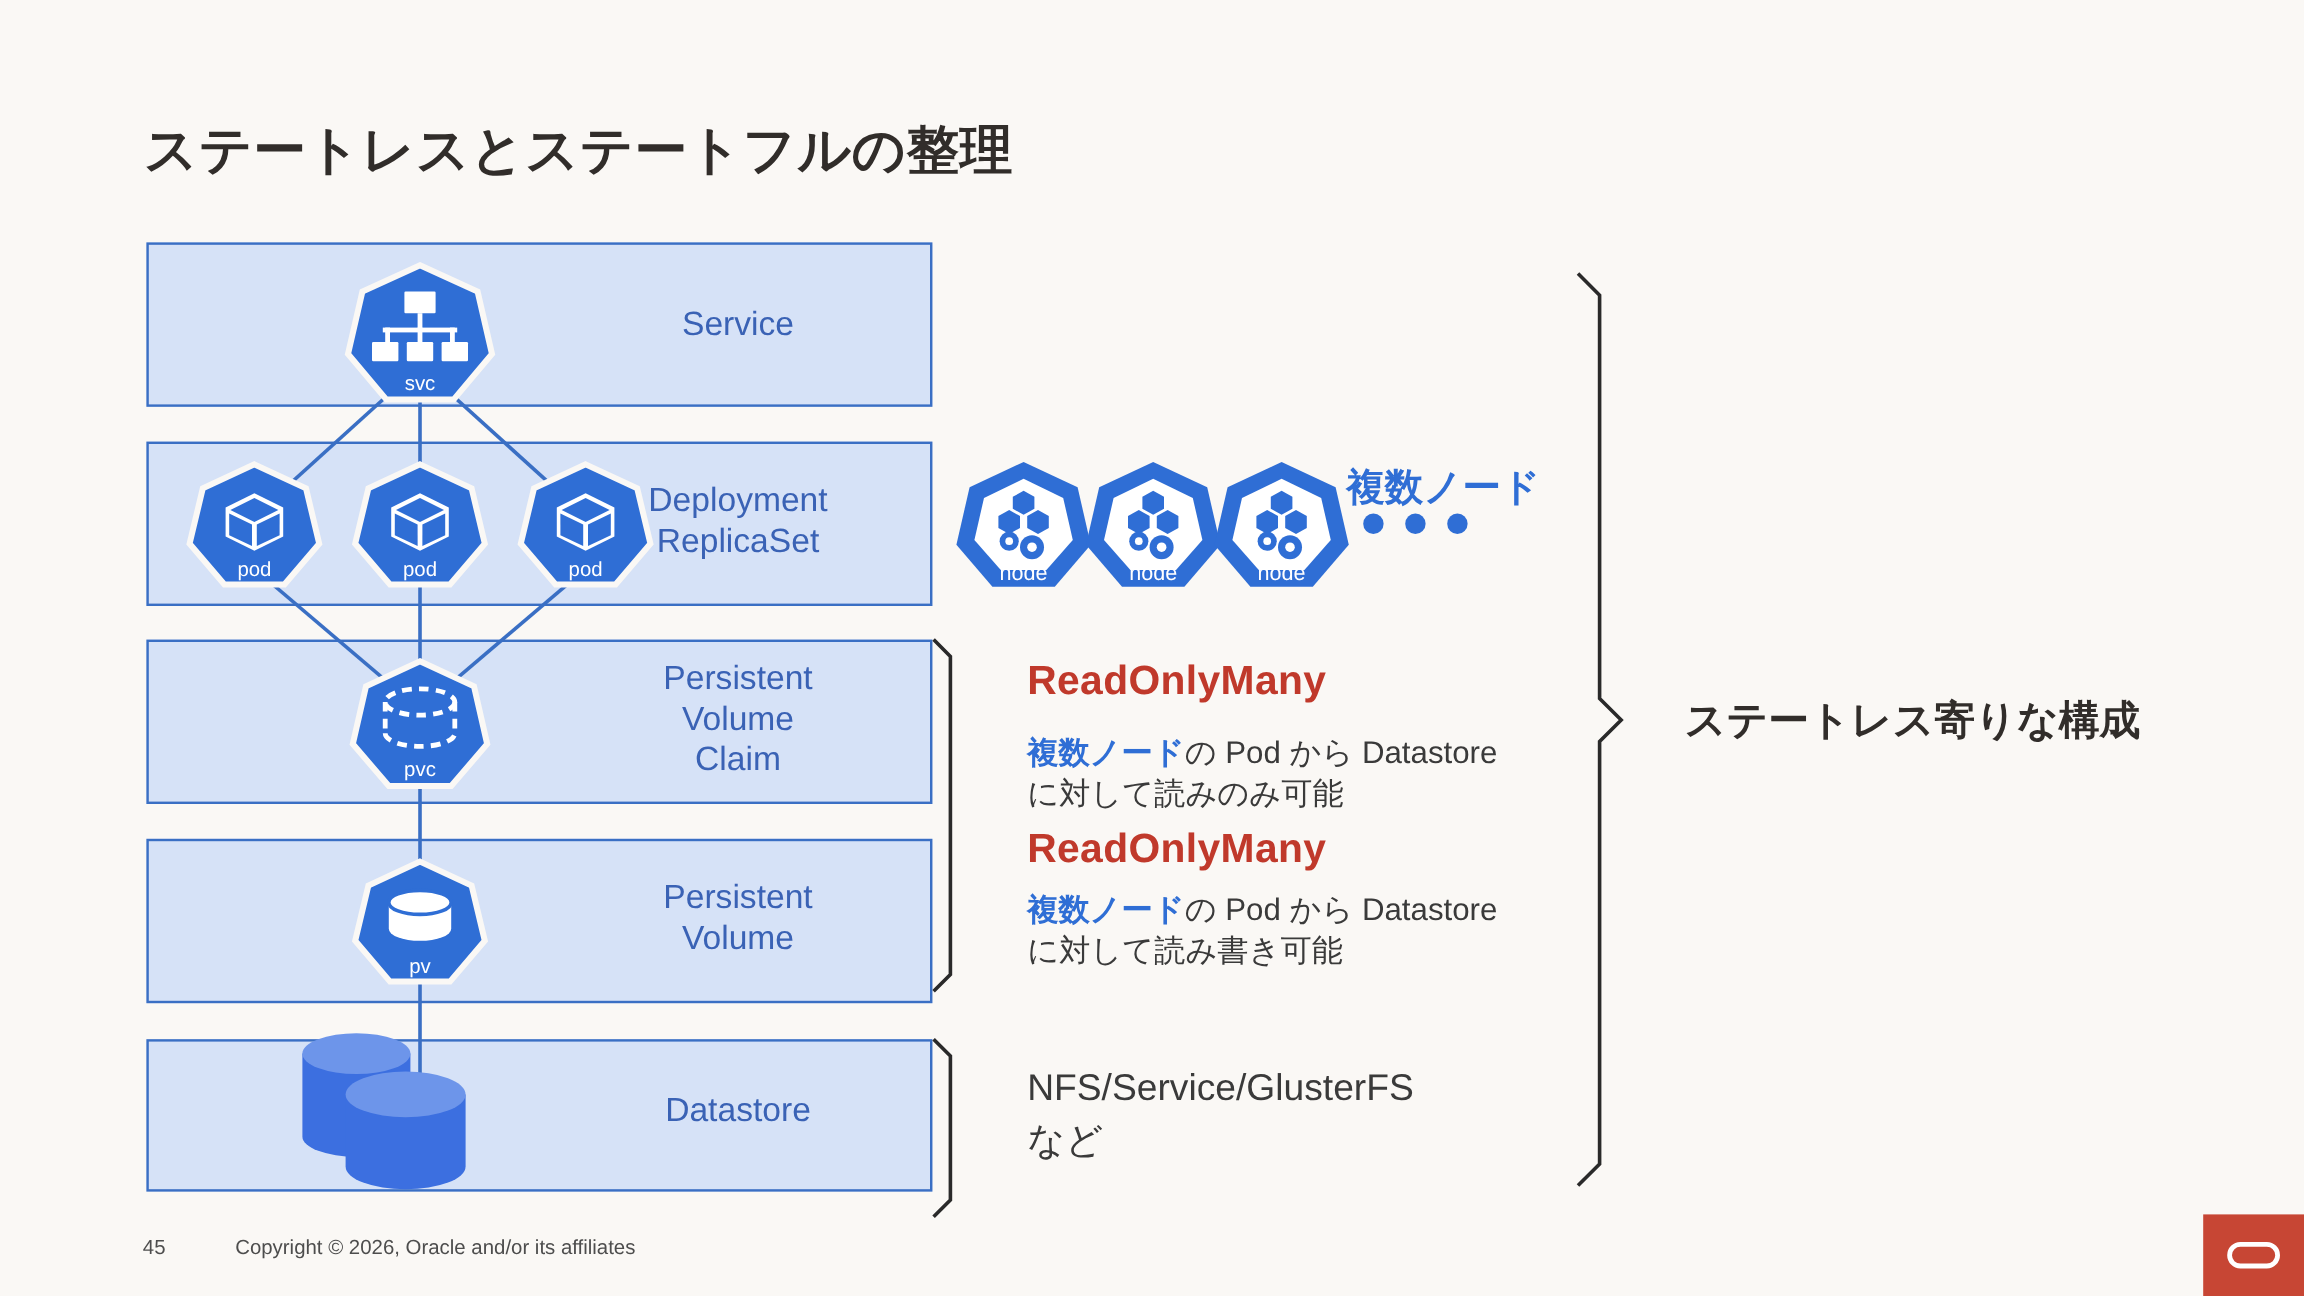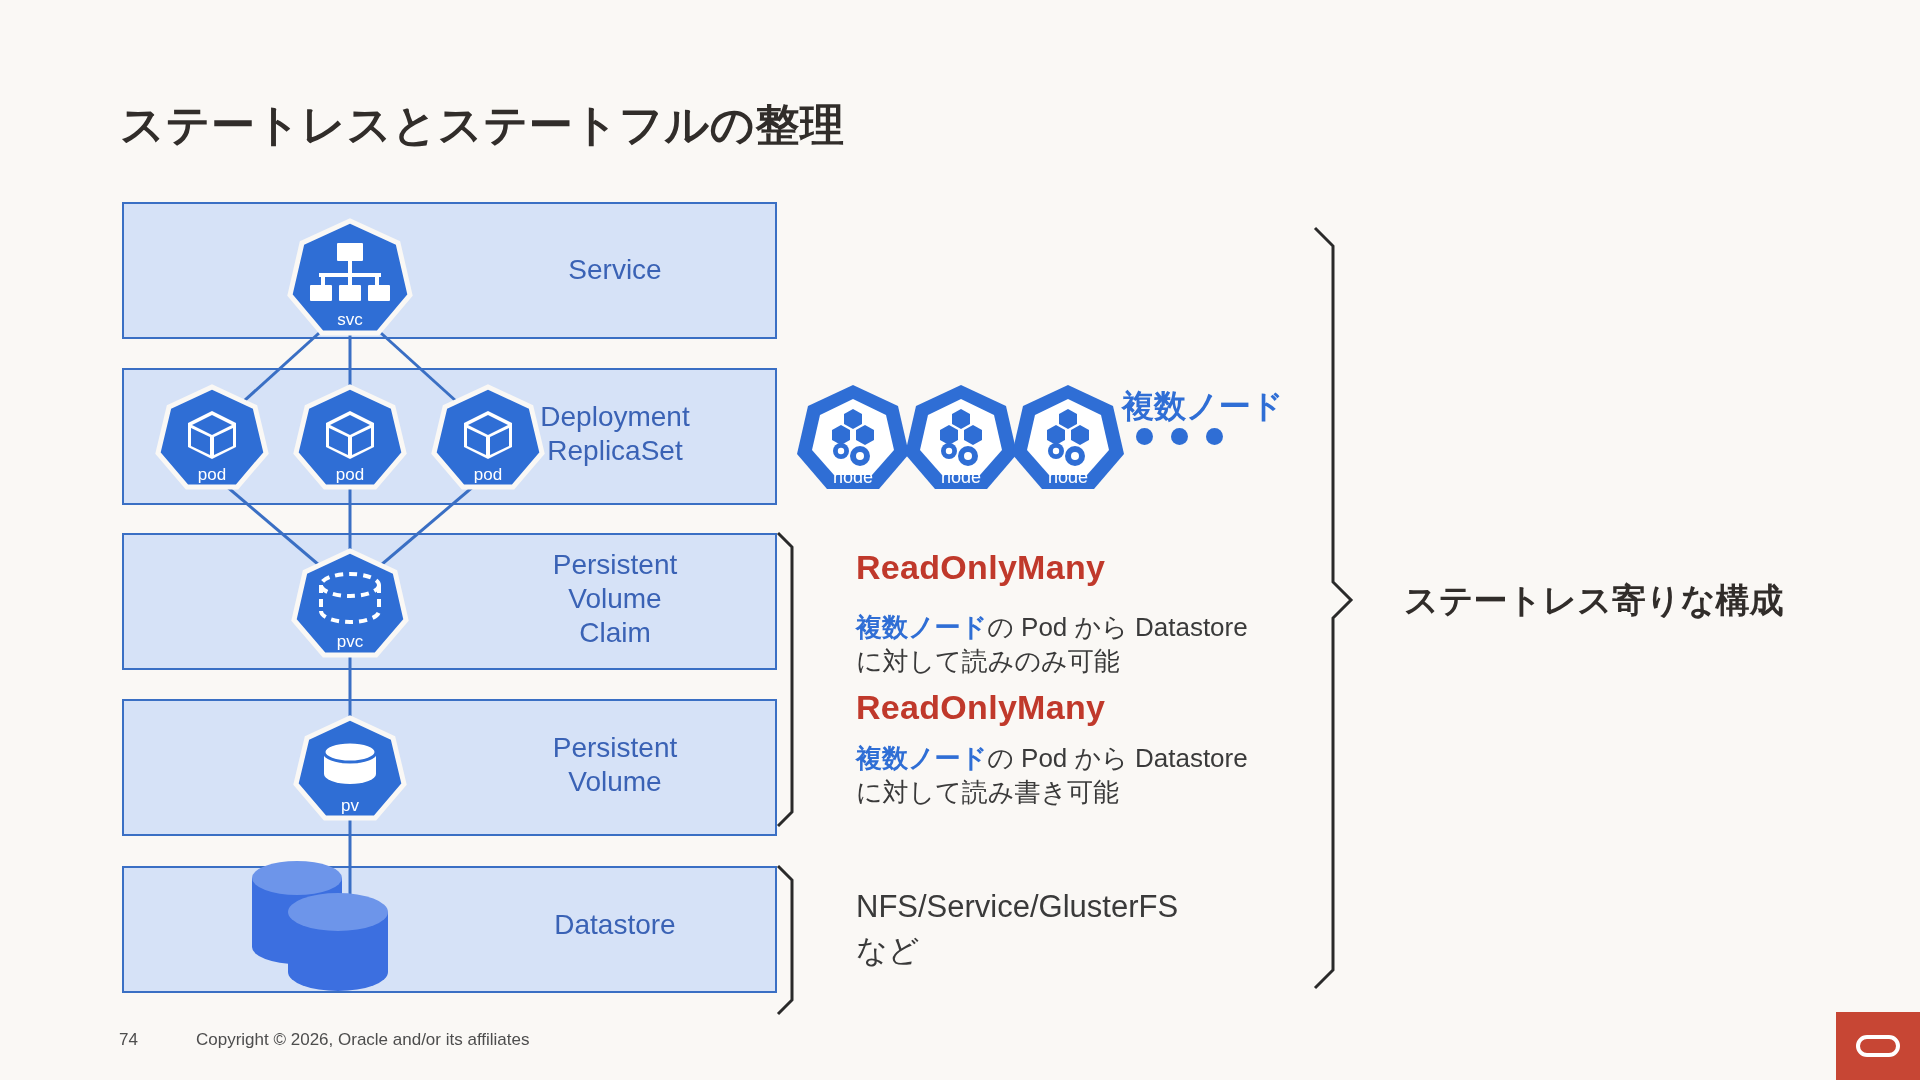--- a/index.html
+++ b/index.html
@@ -307,19 +307,19 @@
     <span class="hl">複数ノード</span><span>の Pod から Datastore に対して読み書き可能</span>
   </div>
 
   <div class="nfs">
     <div>NFS/Service/GlusterFS</div>
     <div>など</div>
   </div>
 
   <div class="stateless-label">ステートレス寄りな構成</div>
 
-  <div class="footer-page">74</div>
+  <div class="footer-page">45</div>
   <div class="footer-copy">Copyright © 2026, Oracle and/or its affiliates</div>
   <div class="oracle-badge">
     <span class="ring"></span>
   </div>
 
 </div>
 
 </body></html>

